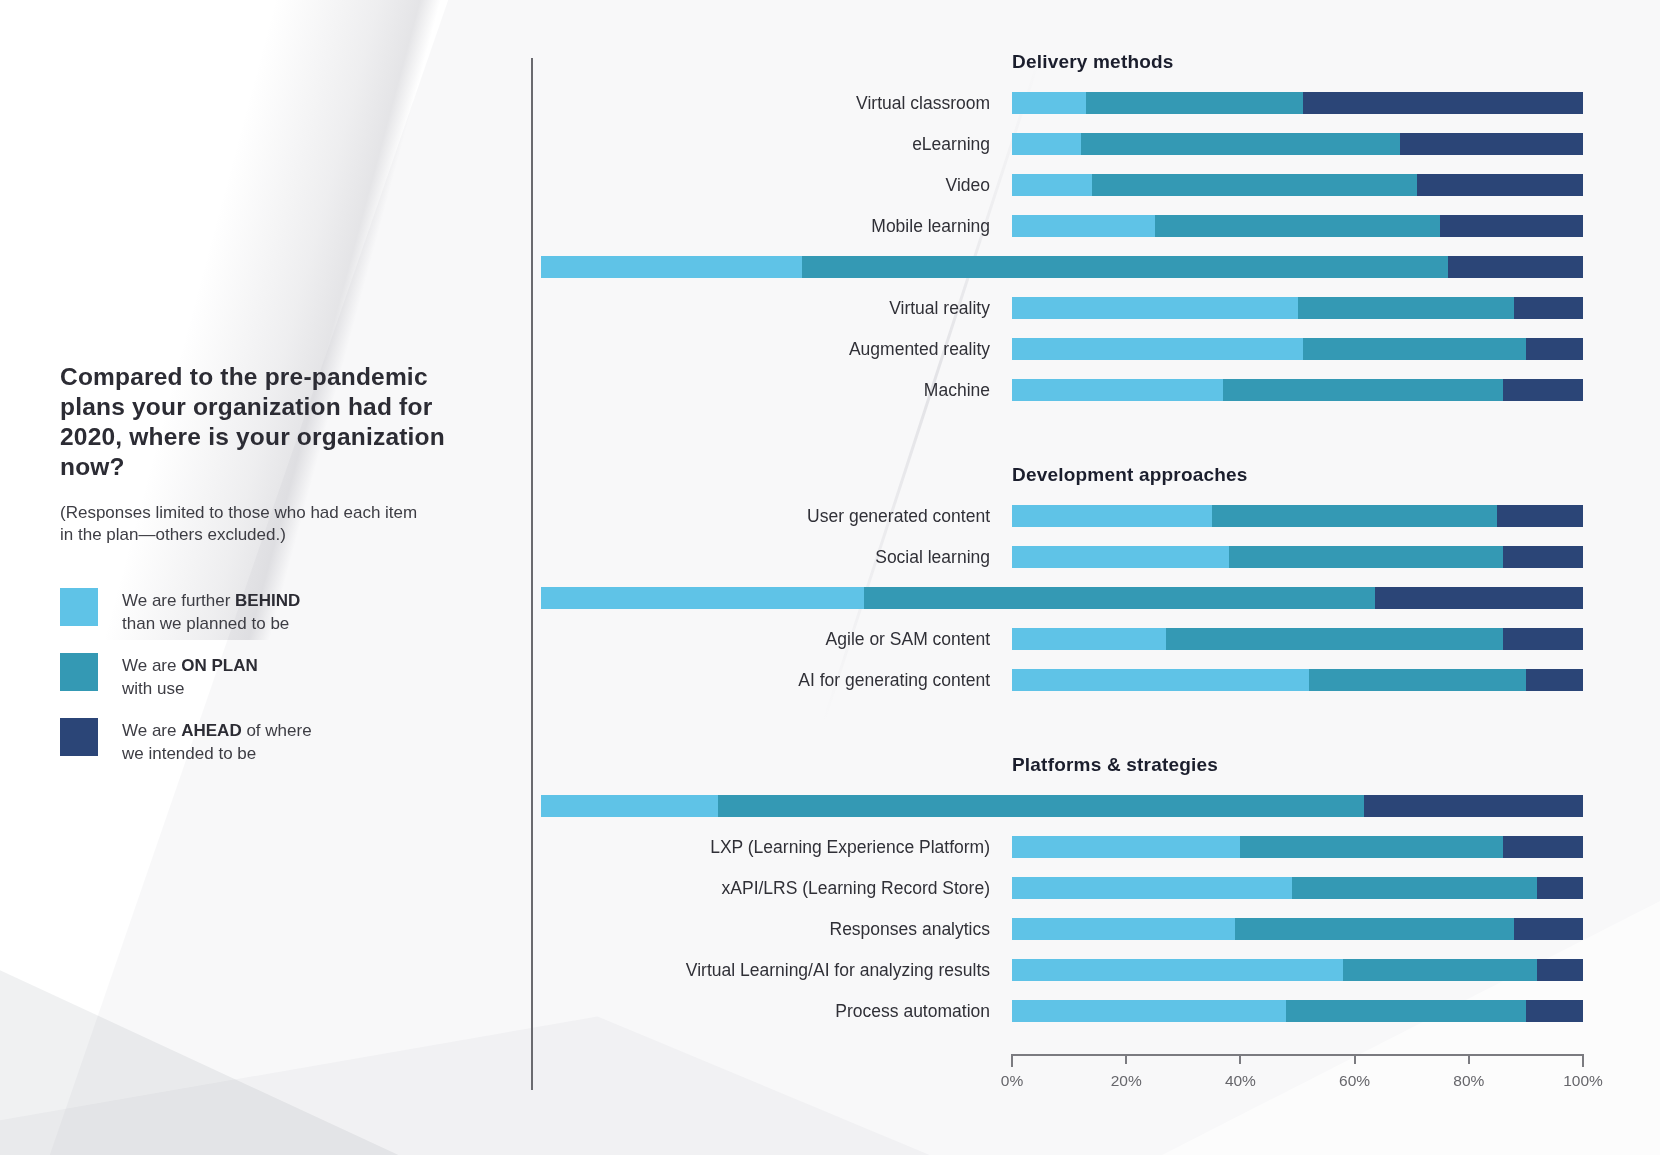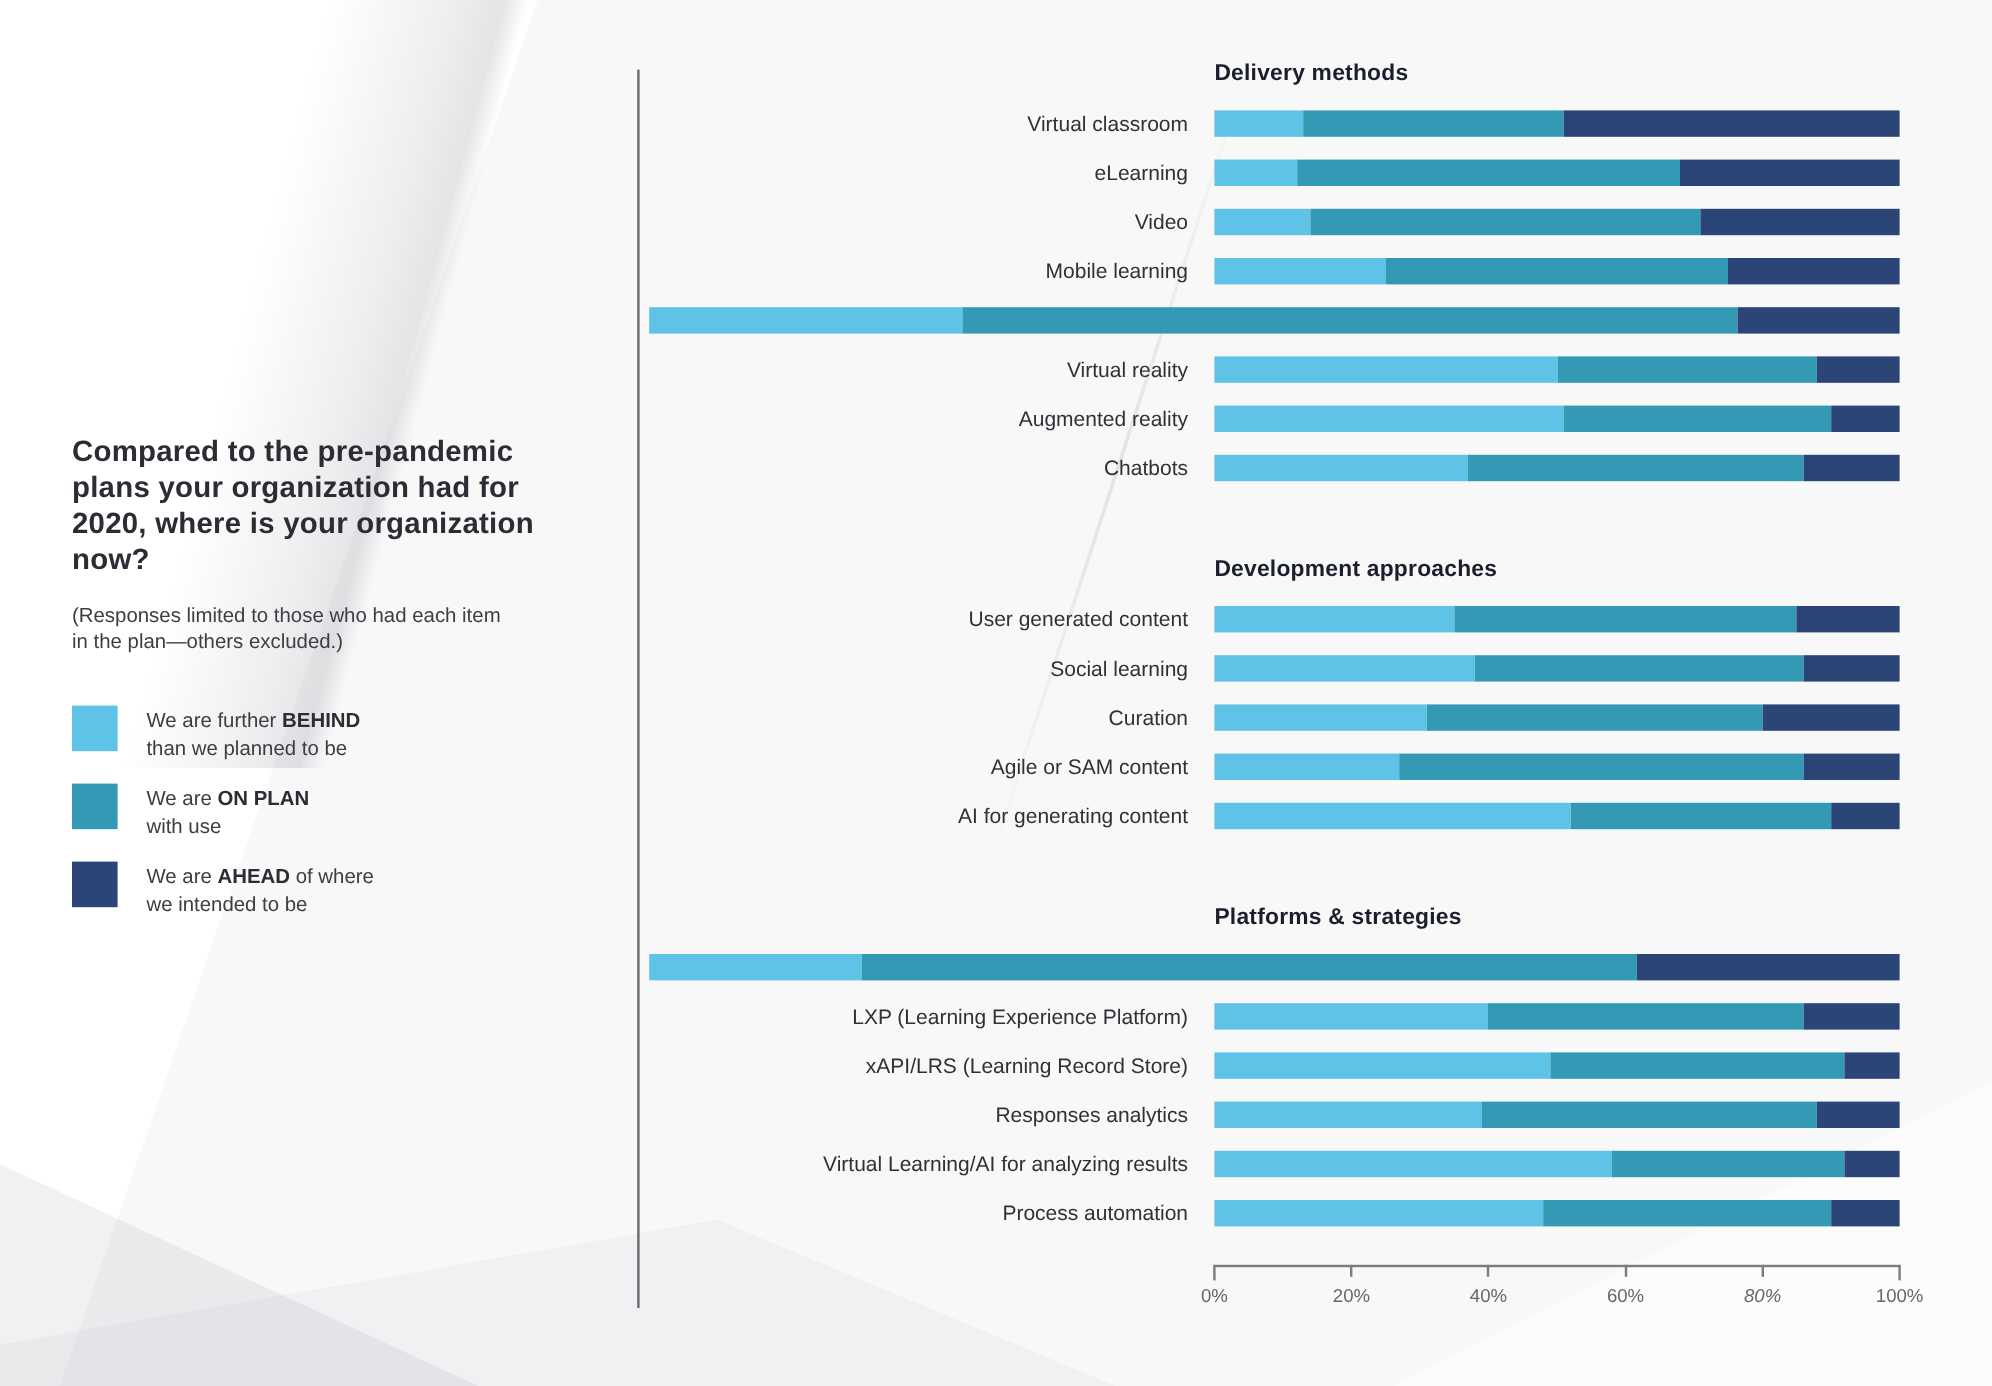--- a/index.html
+++ b/index.html
@@ -174,21 +174,21 @@
     </div>
     <div class="row">
       <div class="row-label">Augmented reality</div>
       <div class="bar">
         <div class="seg" style="width: 51%; background: rgb(95, 195, 231);"></div>
         <div class="seg" style="width: 39%; background: rgb(52, 153, 180);"></div>
         <div class="seg" style="width: 10%; background: rgb(43, 69, 119);"></div>
       </div>
     </div>
     <div class="row">
-      <div class="row-label">Chatbots</div>
+      <div class="row-label">Machine</div>
       <div class="bar">
         <div class="seg" style="width: 37%; background: rgb(95, 195, 231);"></div>
         <div class="seg" style="width: 49%; background: rgb(52, 153, 180);"></div>
         <div class="seg" style="width: 14%; background: rgb(43, 69, 119);"></div>
       </div>
     </div>
     <div class="group-header gap1">Development approaches</div>
     <div class="row">
       <div class="row-label">User generated content</div>
       <div class="bar">
@@ -199,21 +199,20 @@
     </div>
     <div class="row">
       <div class="row-label">Social learning</div>
       <div class="bar">
         <div class="seg" style="width: 38%; background: rgb(95, 195, 231);"></div>
         <div class="seg" style="width: 48%; background: rgb(52, 153, 180);"></div>
         <div class="seg" style="width: 14%; background: rgb(43, 69, 119);"></div>
       </div>
     </div>
     <div class="row">
-      <div class="row-label">Curation</div>
       <div class="bar">
         <div class="seg" style="width: 31%; background: rgb(95, 195, 231);"></div>
         <div class="seg" style="width: 49%; background: rgb(52, 153, 180);"></div>
         <div class="seg" style="width: 20%; background: rgb(43, 69, 119);"></div>
       </div>
     </div>
     <div class="row">
       <div class="row-label">Agile or SAM content</div>
       <div class="bar">
         <div class="seg" style="width: 27%; background: rgb(95, 195, 231);"></div>
@@ -281,17 +280,17 @@
       <div class="axis-line"></div>
       <div class="axis-tick end" style="left: 0%;"></div>
       <div class="axis-label" style="left: 0%;">0%</div>
       <div class="axis-tick mid" style="left: 20%;"></div>
       <div class="axis-label" style="left: 20%;">20%</div>
       <div class="axis-tick mid" style="left: 40%;"></div>
       <div class="axis-label" style="left: 40%;">40%</div>
       <div class="axis-tick mid" style="left: 60%;"></div>
       <div class="axis-label" style="left: 60%;">60%</div>
       <div class="axis-tick mid" style="left: 80%;"></div>
-      <div class="axis-label" style="left: 80%; font-style: italic;">80%</div>
+      <div class="axis-label" style="left: 80%;">80%</div>
       <div class="axis-tick end" style="left: 100%;"></div>
       <div class="axis-label" style="left: 100%;">100%</div>
     </div>
   </div>
 
 </body></html>

